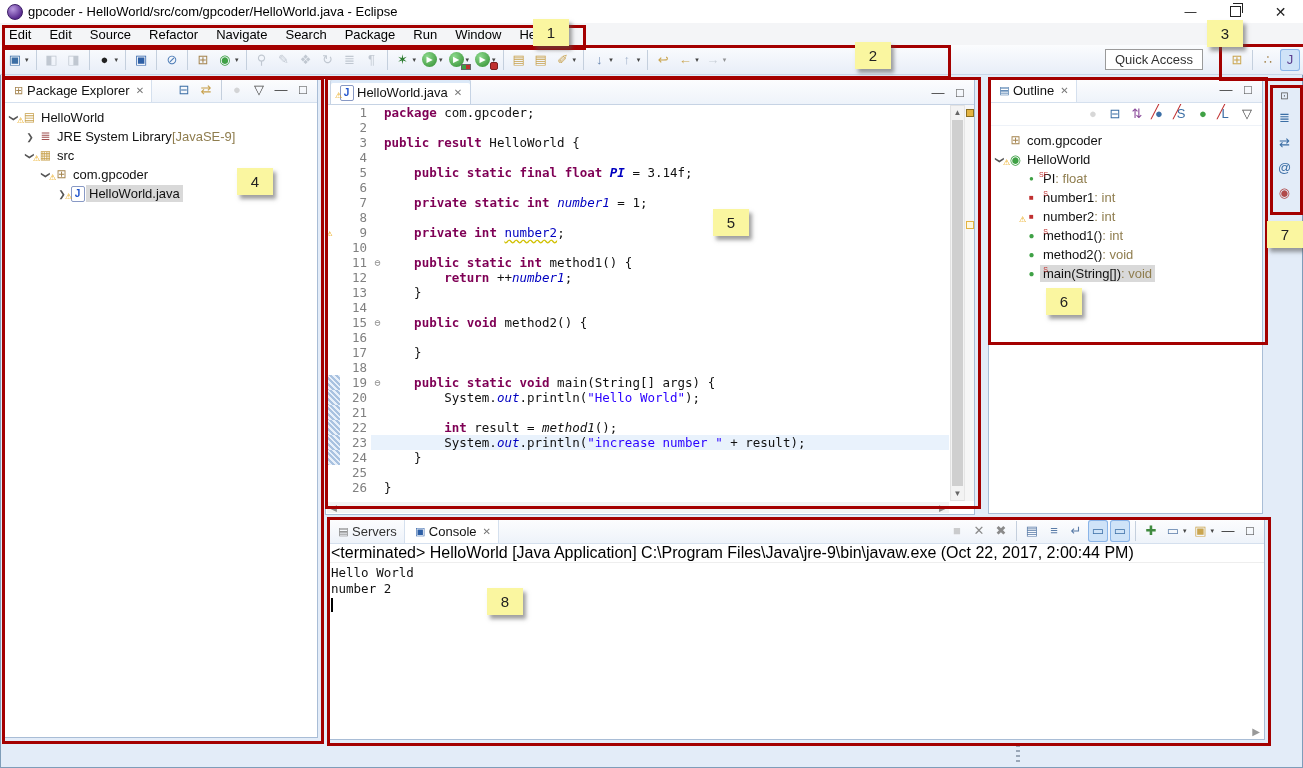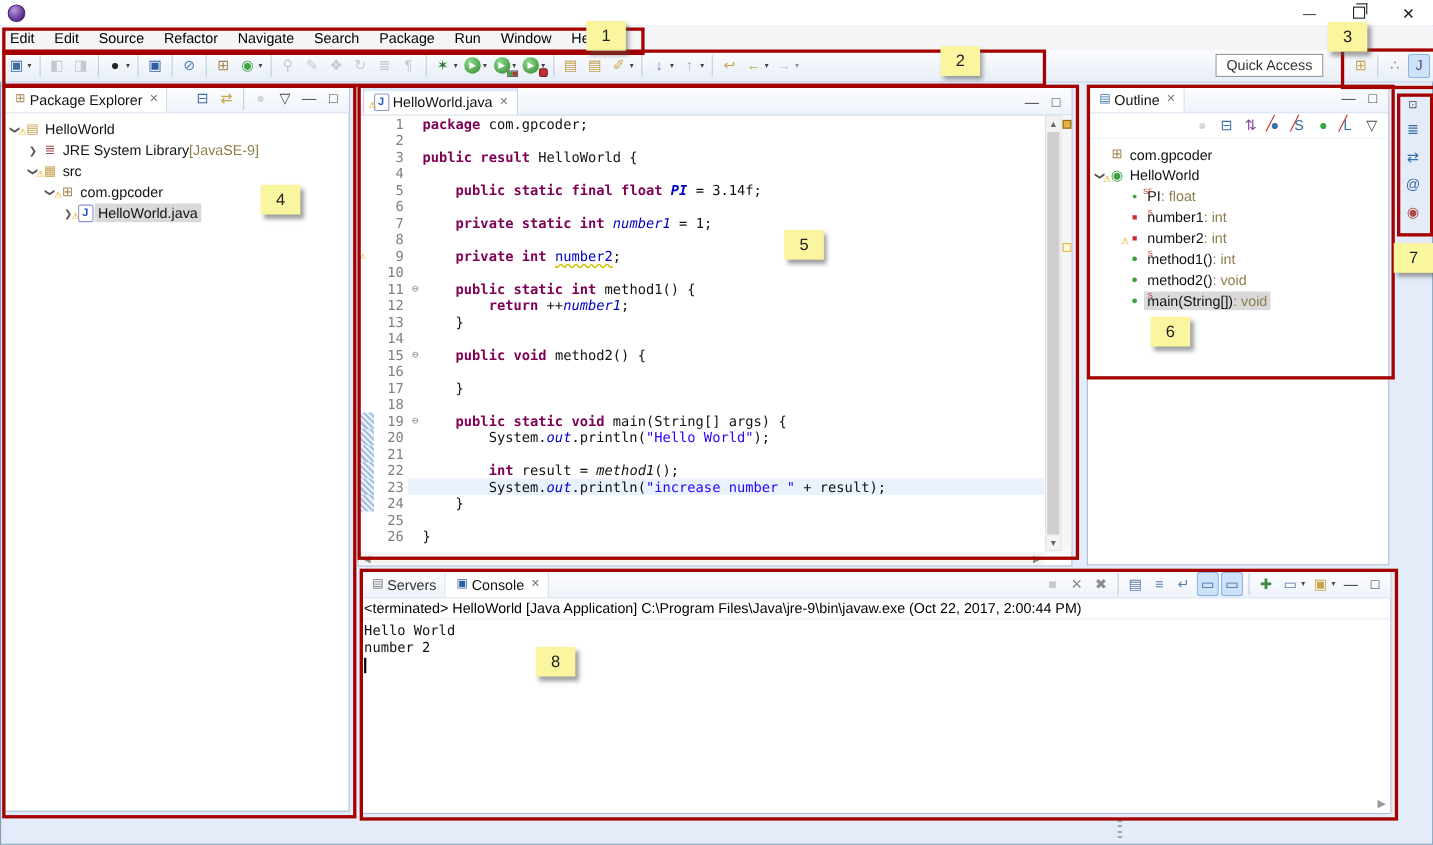--- a/index.html
+++ b/index.html
@@ -89,21 +89,21 @@
   #ed-thumb{position:absolute;left:1px;right:1px;top:14px;bottom:14px;background:#cfcfcf}
   #ed-ruler{position:absolute;top:27px;right:0;width:9px;bottom:13px;background:#f6f6f6;border-left:1px solid #e5e5e5}
   .rmark{position:absolute;left:1px;width:6px;height:6px}
   .rmark.filled{background:#e3b341;border:1px solid #8a6d1f}
   .rmark.outline{background:#fff8e0;border:1px solid #e3b341}
   #ed-hscroll{position:absolute;left:1px;right:25px;bottom:1px;height:11px;background:#f3f3f3;color:#888;
               display:flex;justify-content:space-between;align-items:center;font-size:9px;padding:0 3px}
 
   
   #console-panel{left:327px;top:518px;width:938px;height:222px}
-  #console-status{height:18px;line-height:18px;padding-left:3px;font-size:13px;color:#000;border-bottom:1px solid #eee;white-space:nowrap}
+  #console-status{height:18px;line-height:18px;padding-left:3px;font-size:16px;color:#000;border-bottom:1px solid #eee;white-space:nowrap}
   #console-out{font-family:"DejaVu Sans Mono","Liberation Mono",monospace;font-size:12.5px;padding:2px 0 0 3px}
   .conline{height:16px;line-height:16px;white-space:pre}
   #caret{width:1.5px;height:14px;background:#000;margin-top:1px}
   #con-chev{position:absolute;right:4px;bottom:2px;color:#999;font-size:10px}
 
   
   #outline-col{left:988px;top:77px;width:275px;height:437px}
   #outline-tools{height:22px;display:flex;justify-content:flex-end;align-items:center;padding-right:4px;border-bottom:1px solid #eef2f8}
   #rightbar{position:absolute;left:1266px;top:76px;width:37px;height:664px;display:flex;flex-direction:column;align-items:center}
   #rb-dots{color:#98a6ba;font-size:9px;letter-spacing:1px;height:10px;line-height:8px}
@@ -117,20 +117,21 @@
   .ann-rect{position:absolute;border:3px solid #a40000;pointer-events:none;z-index:40}
   .ann-badge{position:absolute;width:36px;height:27px;background:#faf6a0;color:#222;z-index:50;
              display:flex;align-items:center;justify-content:center;font-size:15px;
              box-shadow:3px 4px 4px rgba(80,80,80,.55)}
 </style>
 </head>
 <body>
 
 <div id="titlebar">
   <span id="app-icon"></span>
+  <span id="title-text">gpcoder - HelloWorld/src/com/gpcoder/HelloWorld.java - Eclipse</span>
   <div id="wincontrols">
     <span class="wbtn">—</span>
     <span class="wbtn">
         <span class="restore-glyph"></span>
       </span>
     <span class="wbtn" style="font-size:14px">✕</span>
   </div>
 </div>
 
 <div id="menubar">

